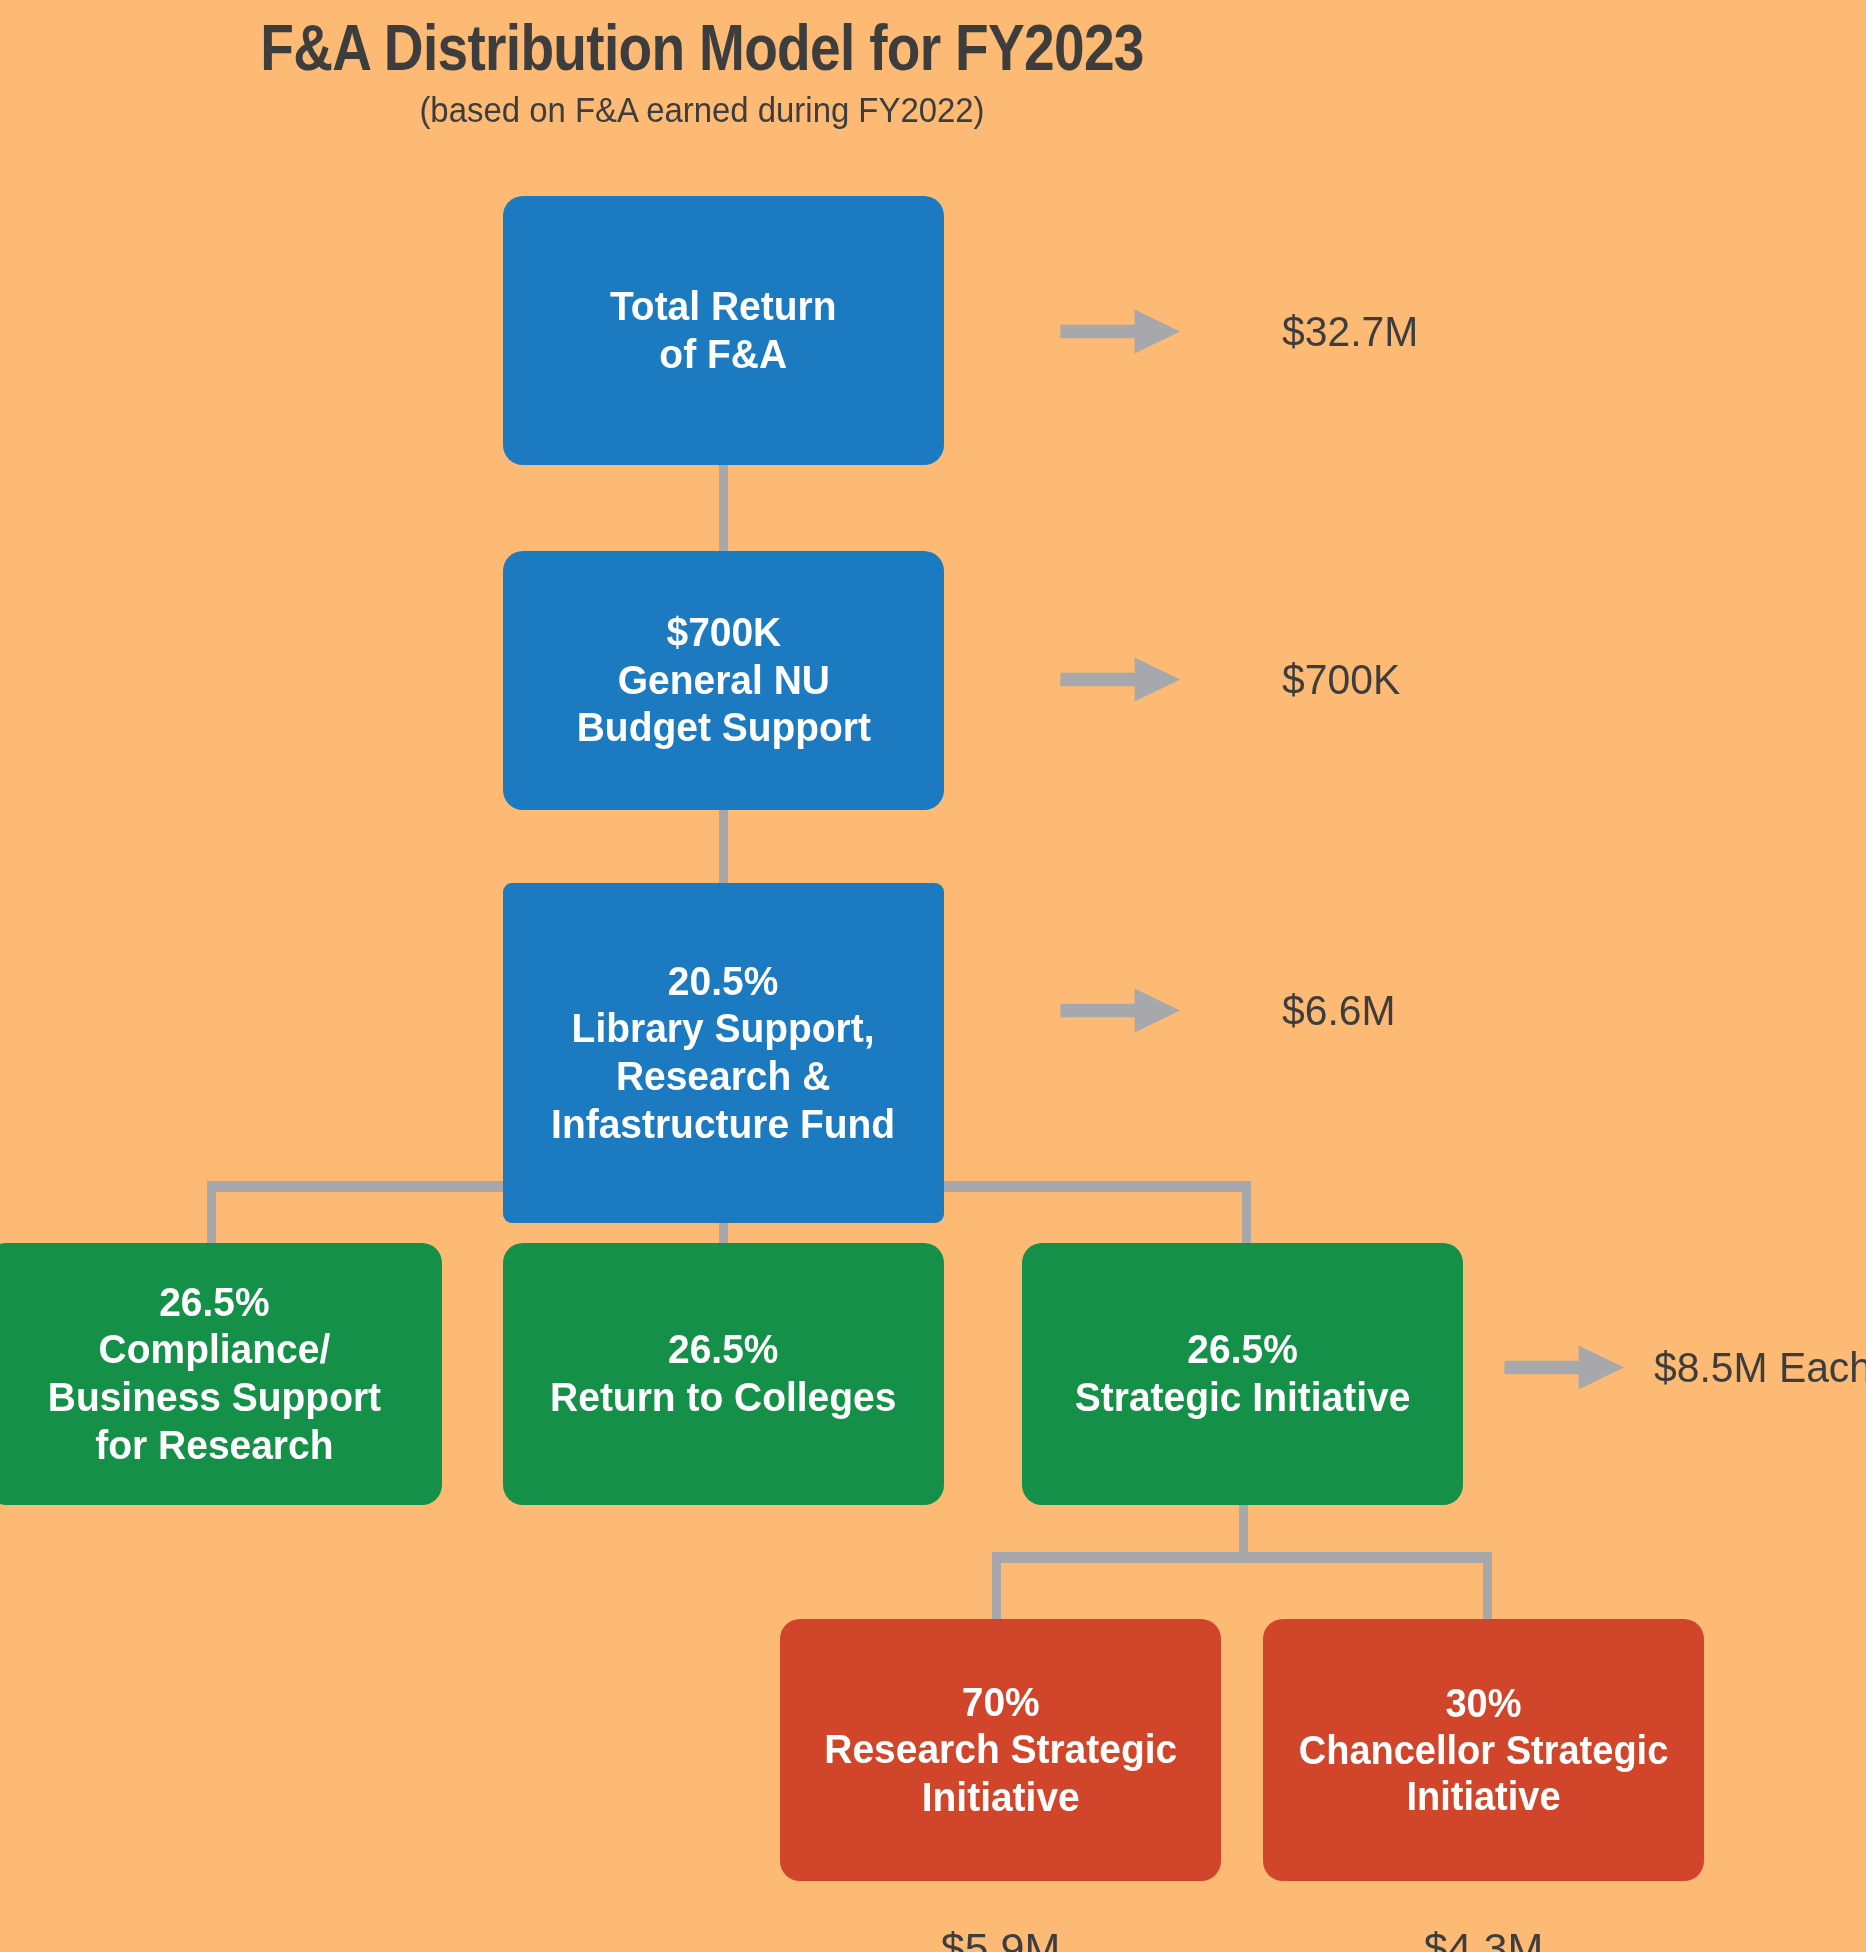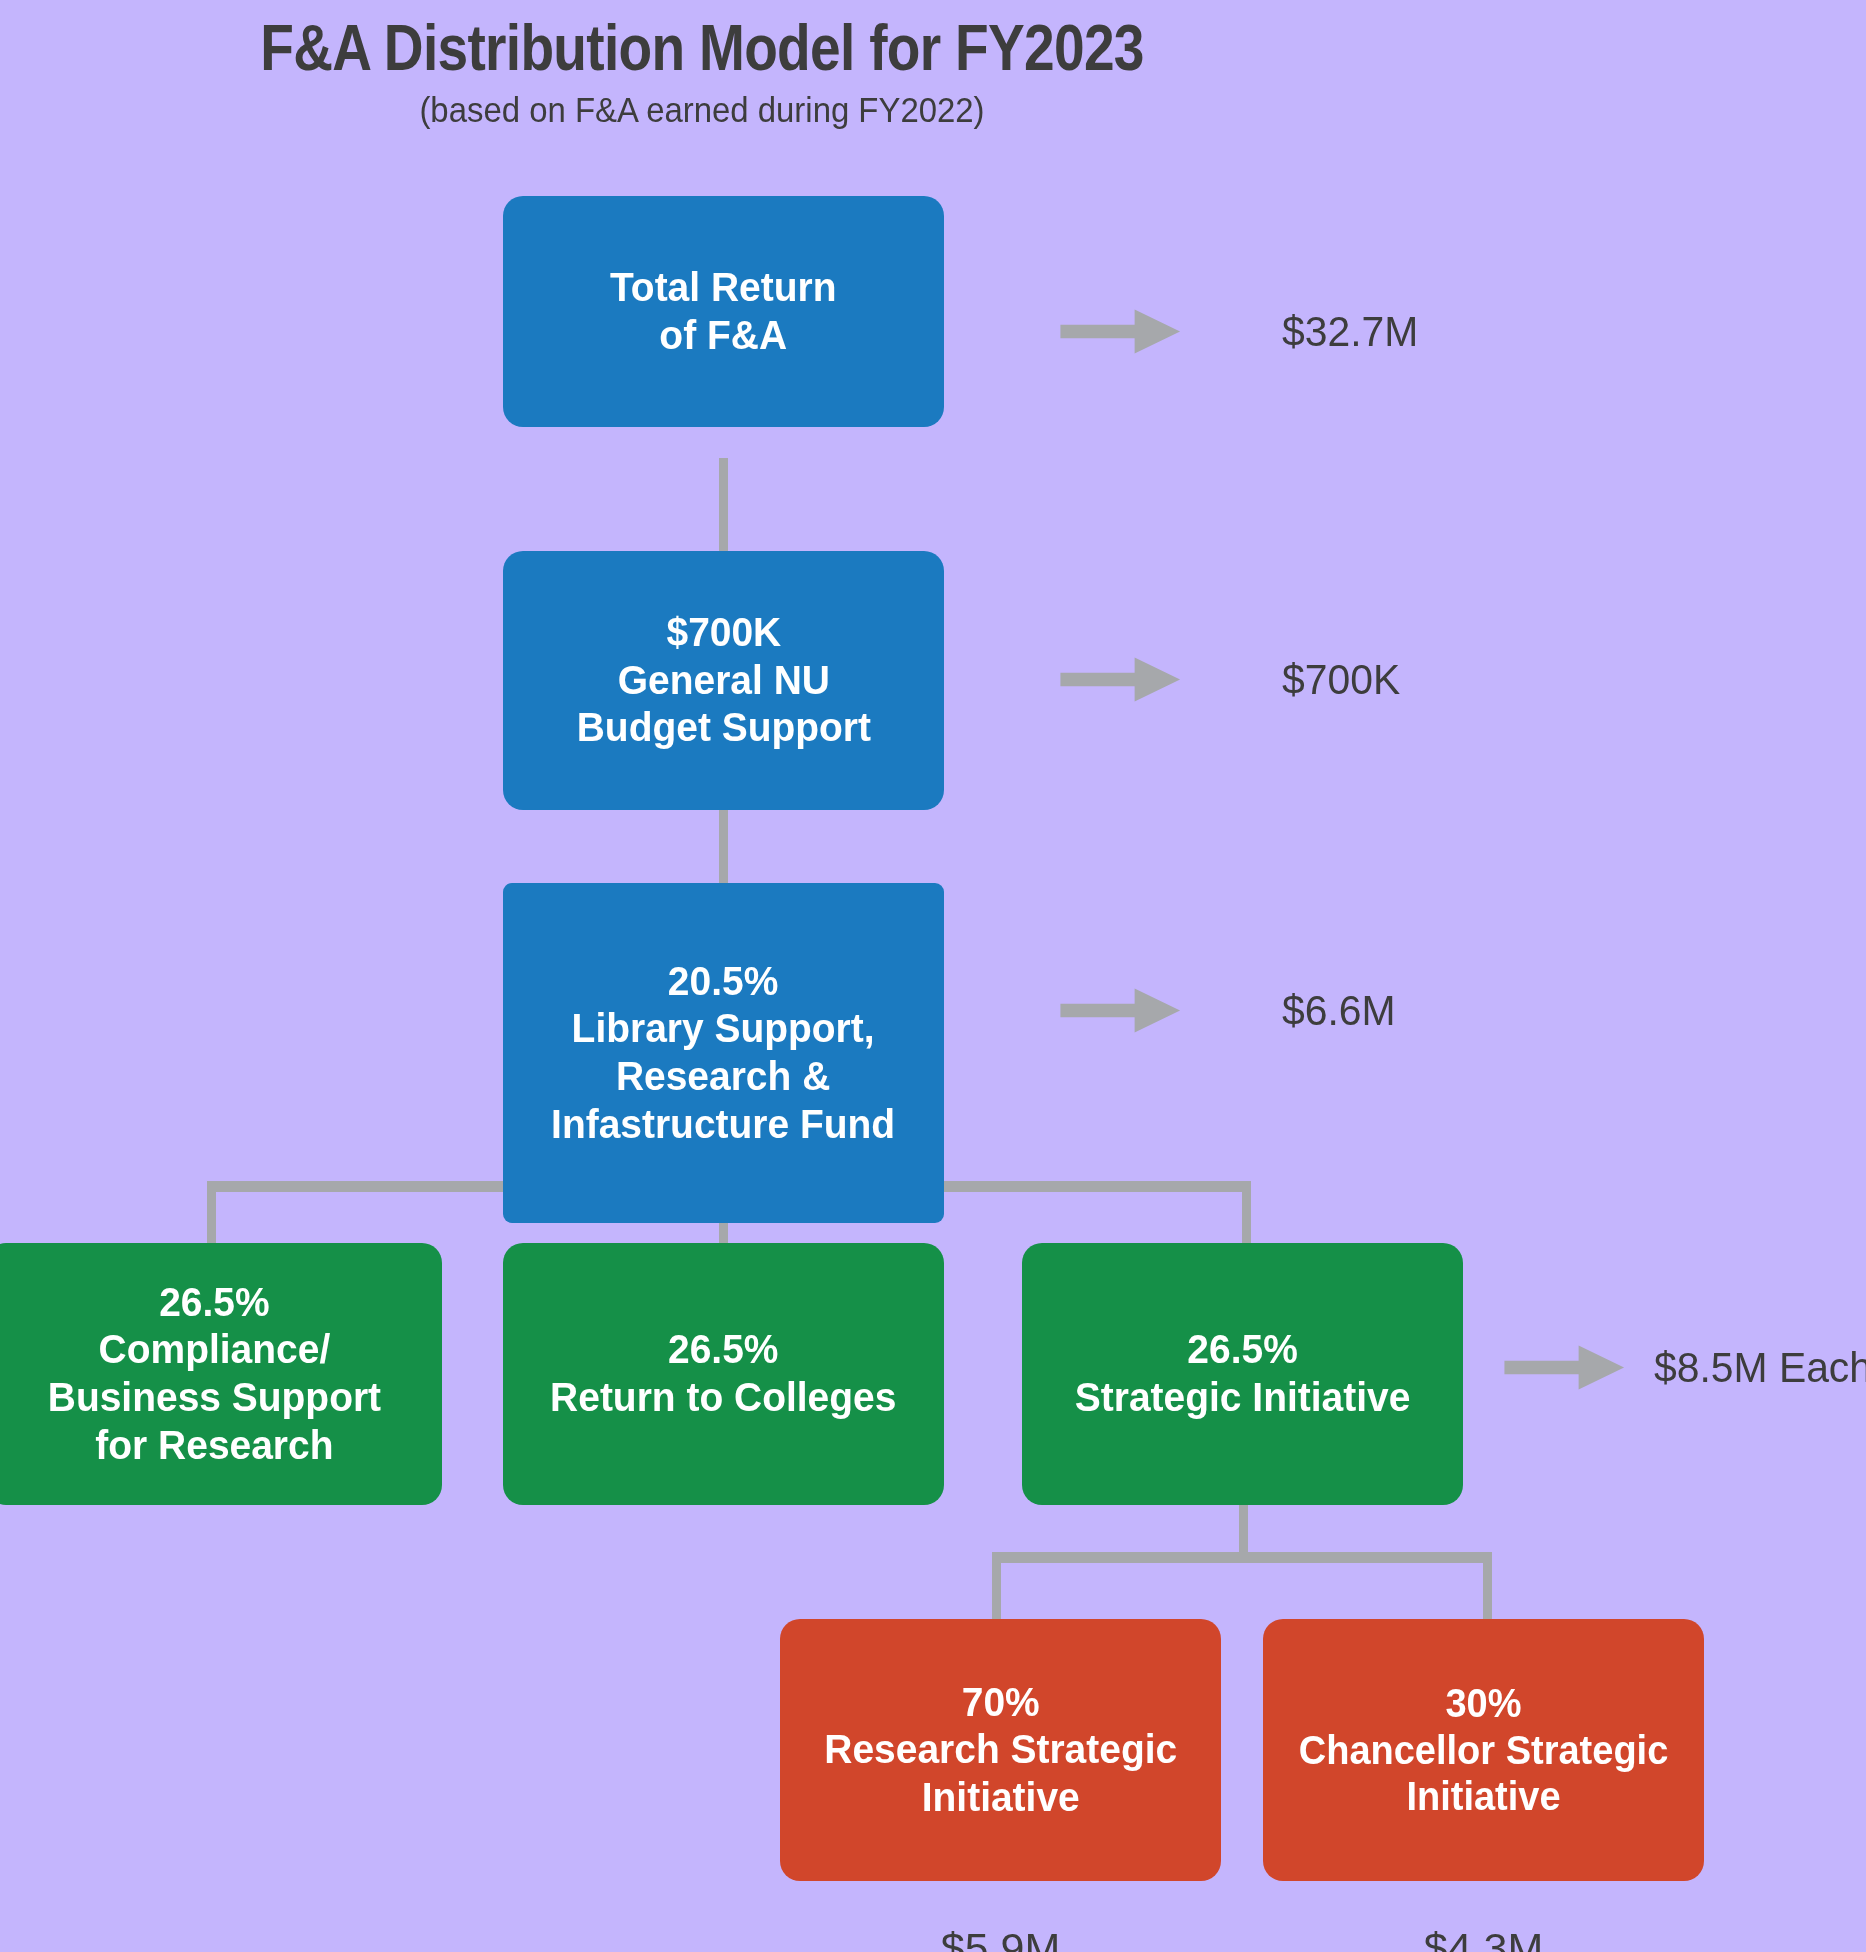--- a/index.html
+++ b/index.html
@@ -4,21 +4,21 @@
 <style>
   html, body {
     margin: 0;
     padding: 0;
     background: #ffffff;
   }
   #canvas {
     position: relative;
     width: 1867px;
     height: 1953px;
-    background: #c4b5fd;
+    background: #fdba74;
     font-family: "Liberation Sans", sans-serif;
     overflow: hidden;
   }
 
   
   #title {
     position: absolute;
     left: 0;
     top: 10.7px;
     width: 1404px;
@@ -123,21 +123,21 @@
 
   <div class="conn" style="left:719px; top:1181px; width:9.2px; height:69px;"></div>
 
   <div class="conn" style="left:1242px; top:1181px; width:9.2px; height:69px;"></div>
 
   <div class="conn" style="left:1239px; top:1503px; width:9.2px; height:53px;"></div>
   <div class="conn" style="left:992px; top:1552px; width:500px; height:10.7px;"></div>
   <div class="conn" style="left:992px; top:1552px; width:9.2px; height:73px;"></div>
   <div class="conn" style="left:1483px; top:1552px; width:9.2px; height:73px;"></div>
 
-  <div class="node blue" style="left:503px; top:196px; width:441px; height:231px; font-size:41px;">
+  <div class="node blue" style="left:503px; top:196px; width:441px; height:269px; font-size:41px;">
     <span class="txt">Total Return
 of F&amp;A</span>
   </div>
 
   <div class="node blue" style="left:503px; top:551px; width:441px; height:259px; font-size:41px;">
     <span class="txt">$700K
 General NU
 Budget Support</span>
   </div>
 

